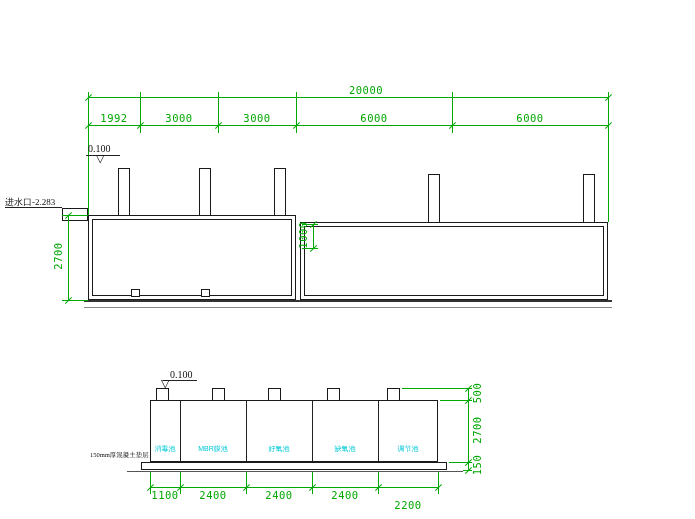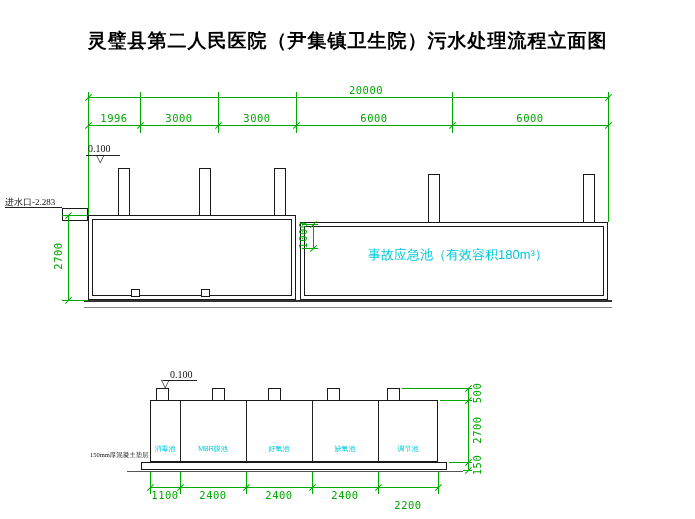--- a/index.html
+++ b/index.html
@@ -23,42 +23,41 @@
   .b2{border-width:1.5px;}
   .tri{position:absolute;color:#111;font-size:11px;line-height:11px;}
   
   .cy{position:absolute;color:var(--tank-label,#00c8d8);text-align:center;white-space:nowrap;}
 </style>
 </head>
 <body>
 
 <div id="canvas">
 
-  <div class="title">灵璧县第二人民医院（尹集镇卫生院）污水处理流程立面图</div>
 
   <div class="vl" style="left:88px;top:92px;height:123px"></div>
   <div class="vl" style="left:140px;top:92px;height:41px"></div>
   <div class="vl" style="left:218px;top:92px;height:41px"></div>
   <div class="vl" style="left:296px;top:92px;height:41px"></div>
   <div class="vl" style="left:452px;top:92px;height:41px"></div>
   <div class="vl" style="left:608px;top:92px;height:130px"></div>
 
   <div class="hl" style="left:88px;top:97px;width:520px"></div>
   <div class="tick" style="left:84px;top:97px"></div>
   <div class="tick" style="left:604px;top:97px"></div>
   <div class="dt" style="left:336px;top:84px;width:60px">20000</div>
 
   <div class="hl" style="left:88px;top:125px;width:520px"></div>
   <div class="tick" style="left:84px;top:125px"></div>
   <div class="tick" style="left:136px;top:125px"></div>
   <div class="tick" style="left:214px;top:125px"></div>
   <div class="tick" style="left:292px;top:125px"></div>
   <div class="tick" style="left:448px;top:125px"></div>
   <div class="tick" style="left:604px;top:125px"></div>
-  <div class="dt" style="left:84px;top:112px;width:60px">1996</div>
+  <div class="dt" style="left:84px;top:112px;width:60px">1992</div>
   <div class="dt" style="left:149px;top:112px;width:60px">3000</div>
   <div class="dt" style="left:227px;top:112px;width:60px">3000</div>
   <div class="dt" style="left:344px;top:112px;width:60px">6000</div>
   <div class="dt" style="left:500px;top:112px;width:60px">6000</div>
 
   <div class="bk" style="left:88px;top:143px;font-size:10px">0.100</div>
   <div class="bl" style="left:86px;top:155px;width:34px;height:1px"></div>
   <div class="tri" style="left:96px;top:153px">▽</div>
 
   <div class="bk" style="left:5px;top:196px;font-size:9px">进水口-2.283</div>
@@ -71,21 +70,20 @@
   <div class="box" style="left:428px;top:174px;width:12px;height:49px"></div>
   <div class="box" style="left:583px;top:174px;width:12px;height:49px"></div>
 
   <div class="box b2" style="left:88px;top:215px;width:208px;height:85px"></div>
   <div class="box" style="left:92px;top:219px;width:200px;height:77px"></div>
   <div class="box b2" style="left:300px;top:222px;width:308px;height:78px"></div>
   <div class="box" style="left:304px;top:226px;width:300px;height:70px"></div>
   <div class="box" style="left:131px;top:289px;width:9px;height:8px"></div>
   <div class="box" style="left:201px;top:289px;width:9px;height:8px"></div>
 
-  <div class="cy" style="left:316px;top:246px;width:284px;font-size:13px">事故应急池（有效容积180m³）</div>
 
   <div style="position:absolute;left:84px;top:300px;width:528px;height:5px;border-top:2px solid #333;border-bottom:1px solid #888"></div>
 
   <div class="hl" style="left:62px;top:215px;width:26px"></div>
   <div class="hl" style="left:62px;top:300px;width:26px"></div>
   <div class="vl" style="left:68px;top:215px;height:85px"></div>
   <div class="tick" style="left:64px;top:215px"></div>
   <div class="tick" style="left:64px;top:300px"></div>
   <div class="dt r90" style="left:40px;top:250px;width:36px">2700</div>
 

